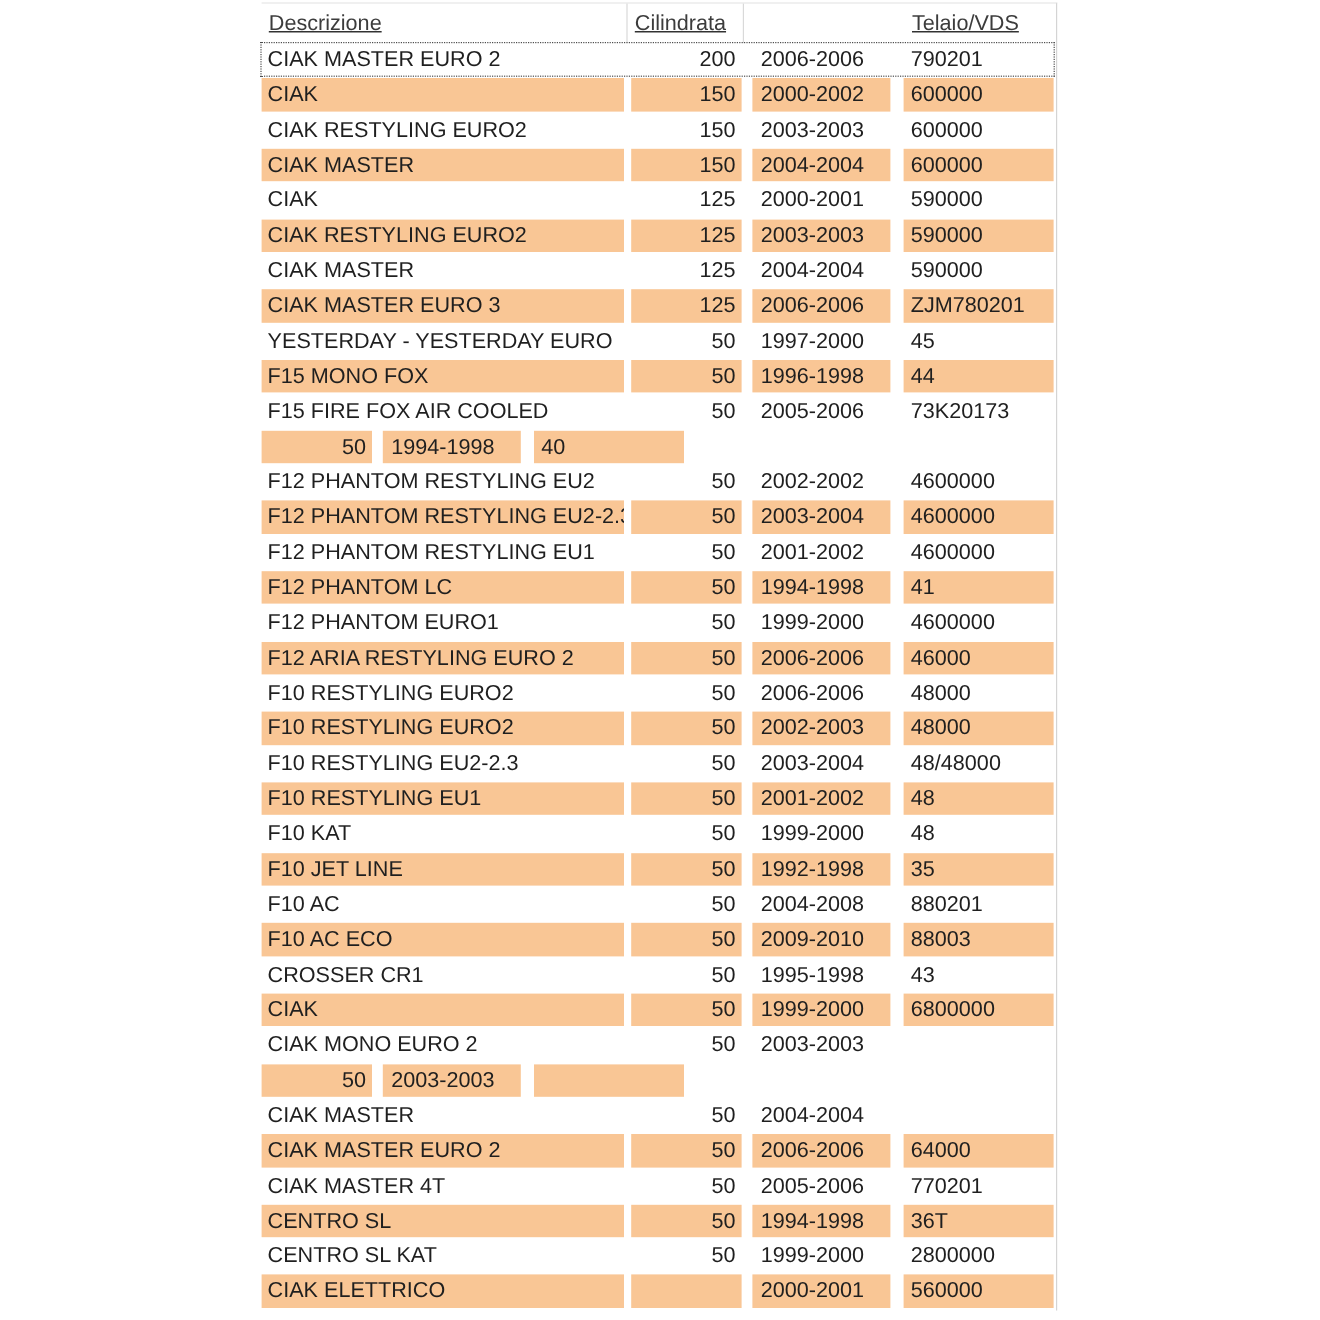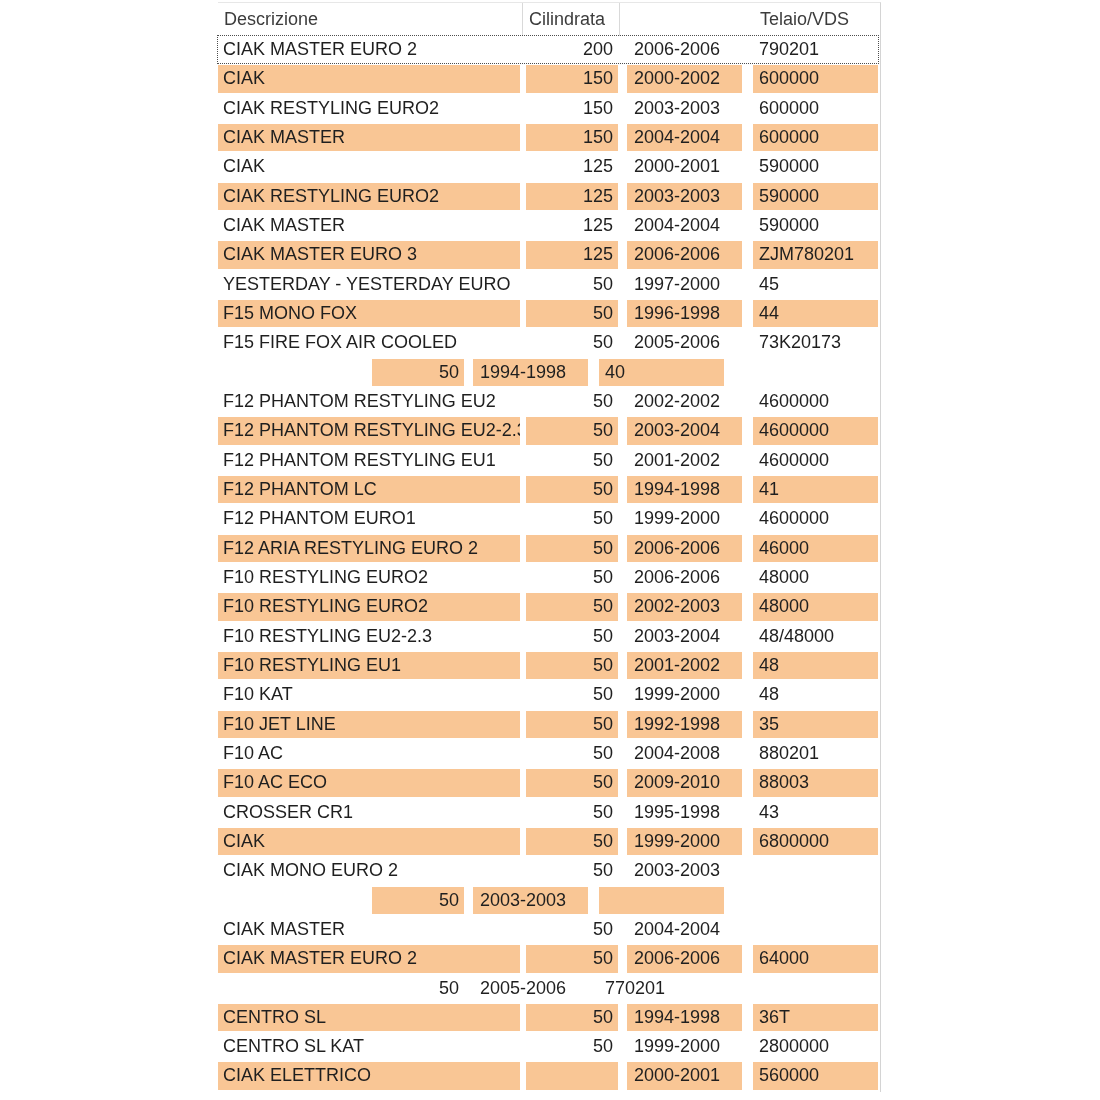--- a/index.html
+++ b/index.html
@@ -24,20 +24,21 @@
   .table {
     position: absolute;
     left: 218px; top: 2px;
     width: 662px;
     border-top: 1px solid #e7e7e7;
     border-right: 1px solid #d4d4d4;
   }
   .thead {
     display: flex;
     height: 33px;
+    text-decoration: underline;
   }
   .th {
     box-sizing: border-box;
     border-right: 1px solid var(--divider);
     color: var(--header-text);
     font-size: 18px;
     line-height: 32px;
     padding: 0 6px;
     white-space: nowrap;
     overflow: hidden;
@@ -46,21 +47,20 @@
   .th-cilindrata  { width: 97px; text-align: left; padding-right: 6px; }
   .th-anno        { width: 130px; padding-left: 10px; margin-top: 32px; }
   .th-telaio      { width: 130px; padding-left: 10px; border-right: none; }
 
   .tbody { width: 660px; }
   .row {
     display: flex;
     height: 27.33px;
     margin-bottom: 2px;
     width: 660px;
-    justify-content: center;
   }
   .row.selected { outline: 1px dotted var(--focus); }
   .cell {
     box-sizing: border-box;
     height: 100%;
     font-size: 18px;
     line-height: 27px;
     color: var(--text);
     white-space: nowrap;
     overflow: hidden;
@@ -268,20 +268,21 @@
           <div class="cell c-anno">2004-2004</div>
           <div class="cell c-telaio"></div>
         </div>
         <div class="row alt">
           <div class="cell c-descrizione">CIAK MASTER EURO 2</div>
           <div class="cell c-cilindrata">50</div>
           <div class="cell c-anno">2006-2006</div>
           <div class="cell c-telaio">64000</div>
         </div>
         <div class="row">
+          <div class="cell c-descrizione">CIAK MASTER 4T</div>
           <div class="cell c-cilindrata">50</div>
           <div class="cell c-anno">2005-2006</div>
           <div class="cell c-telaio">770201</div>
         </div>
         <div class="row alt">
           <div class="cell c-descrizione">CENTRO SL</div>
           <div class="cell c-cilindrata">50</div>
           <div class="cell c-anno">1994-1998</div>
           <div class="cell c-telaio">36T</div>
         </div>

